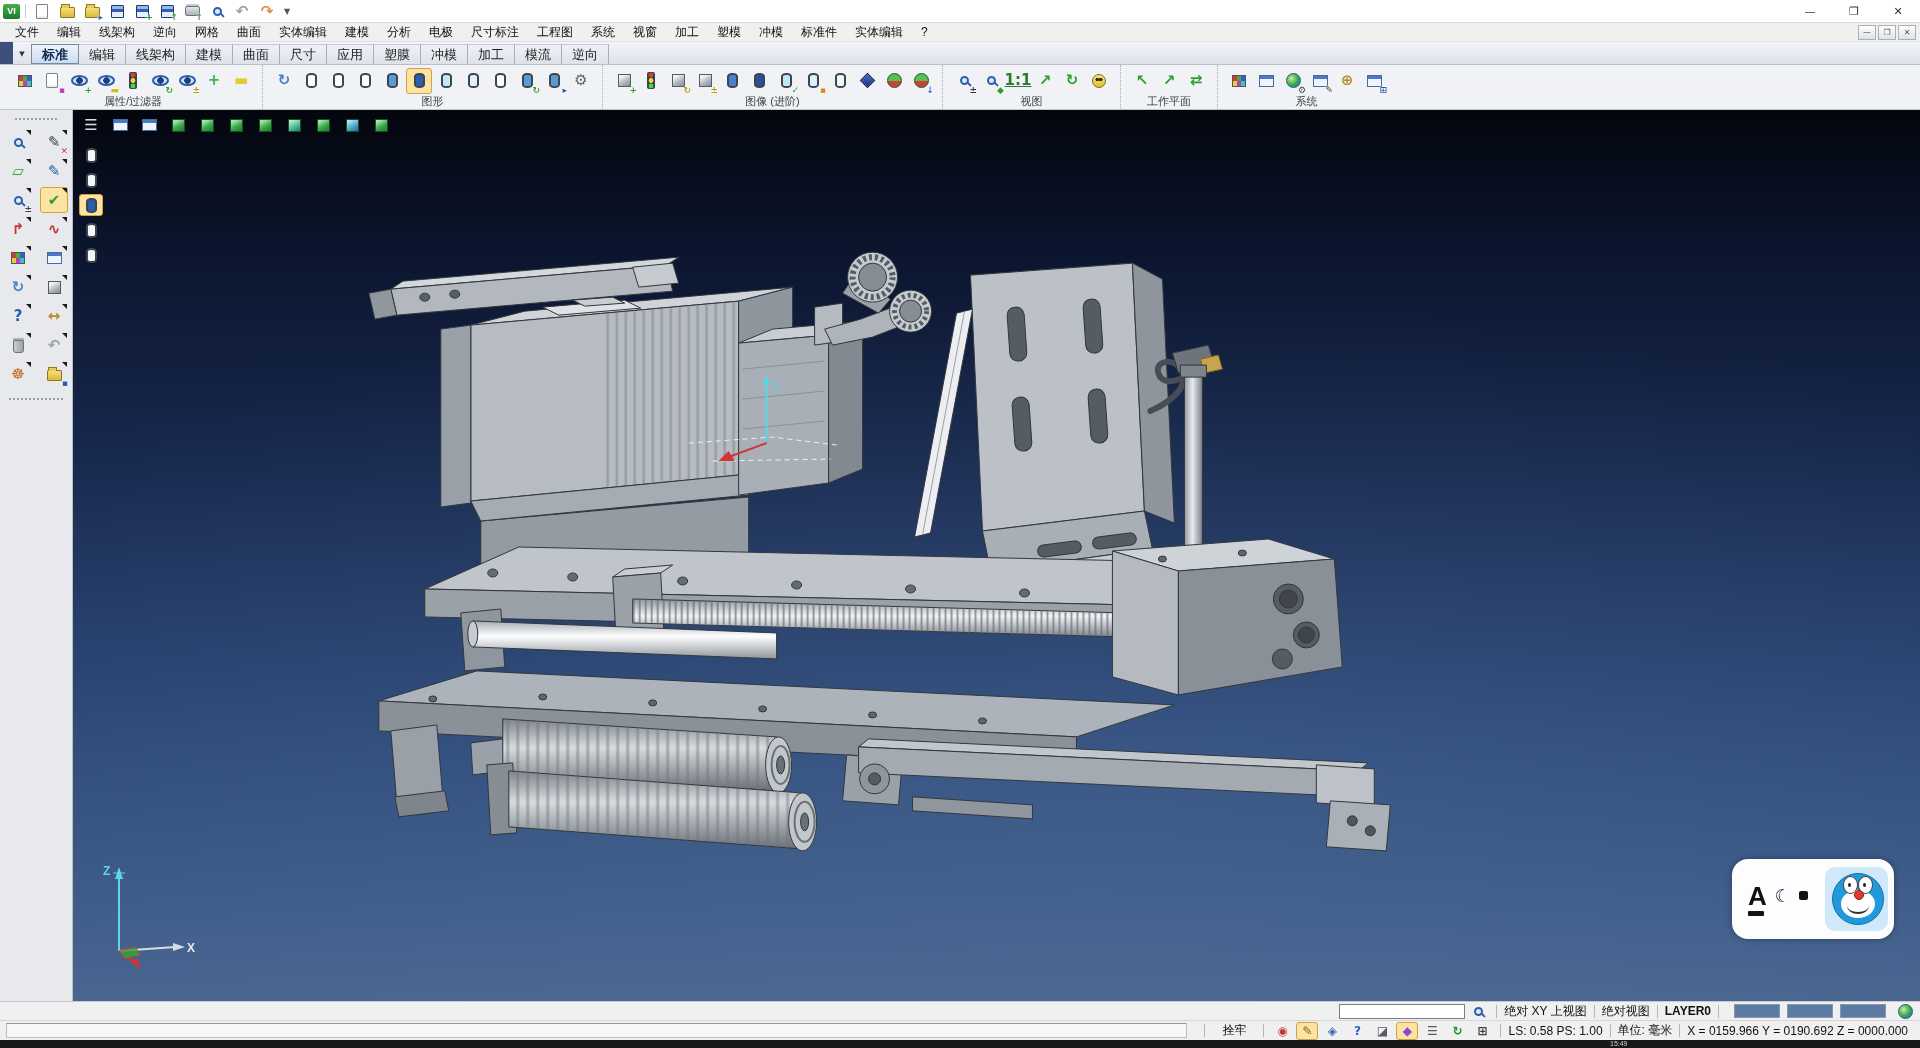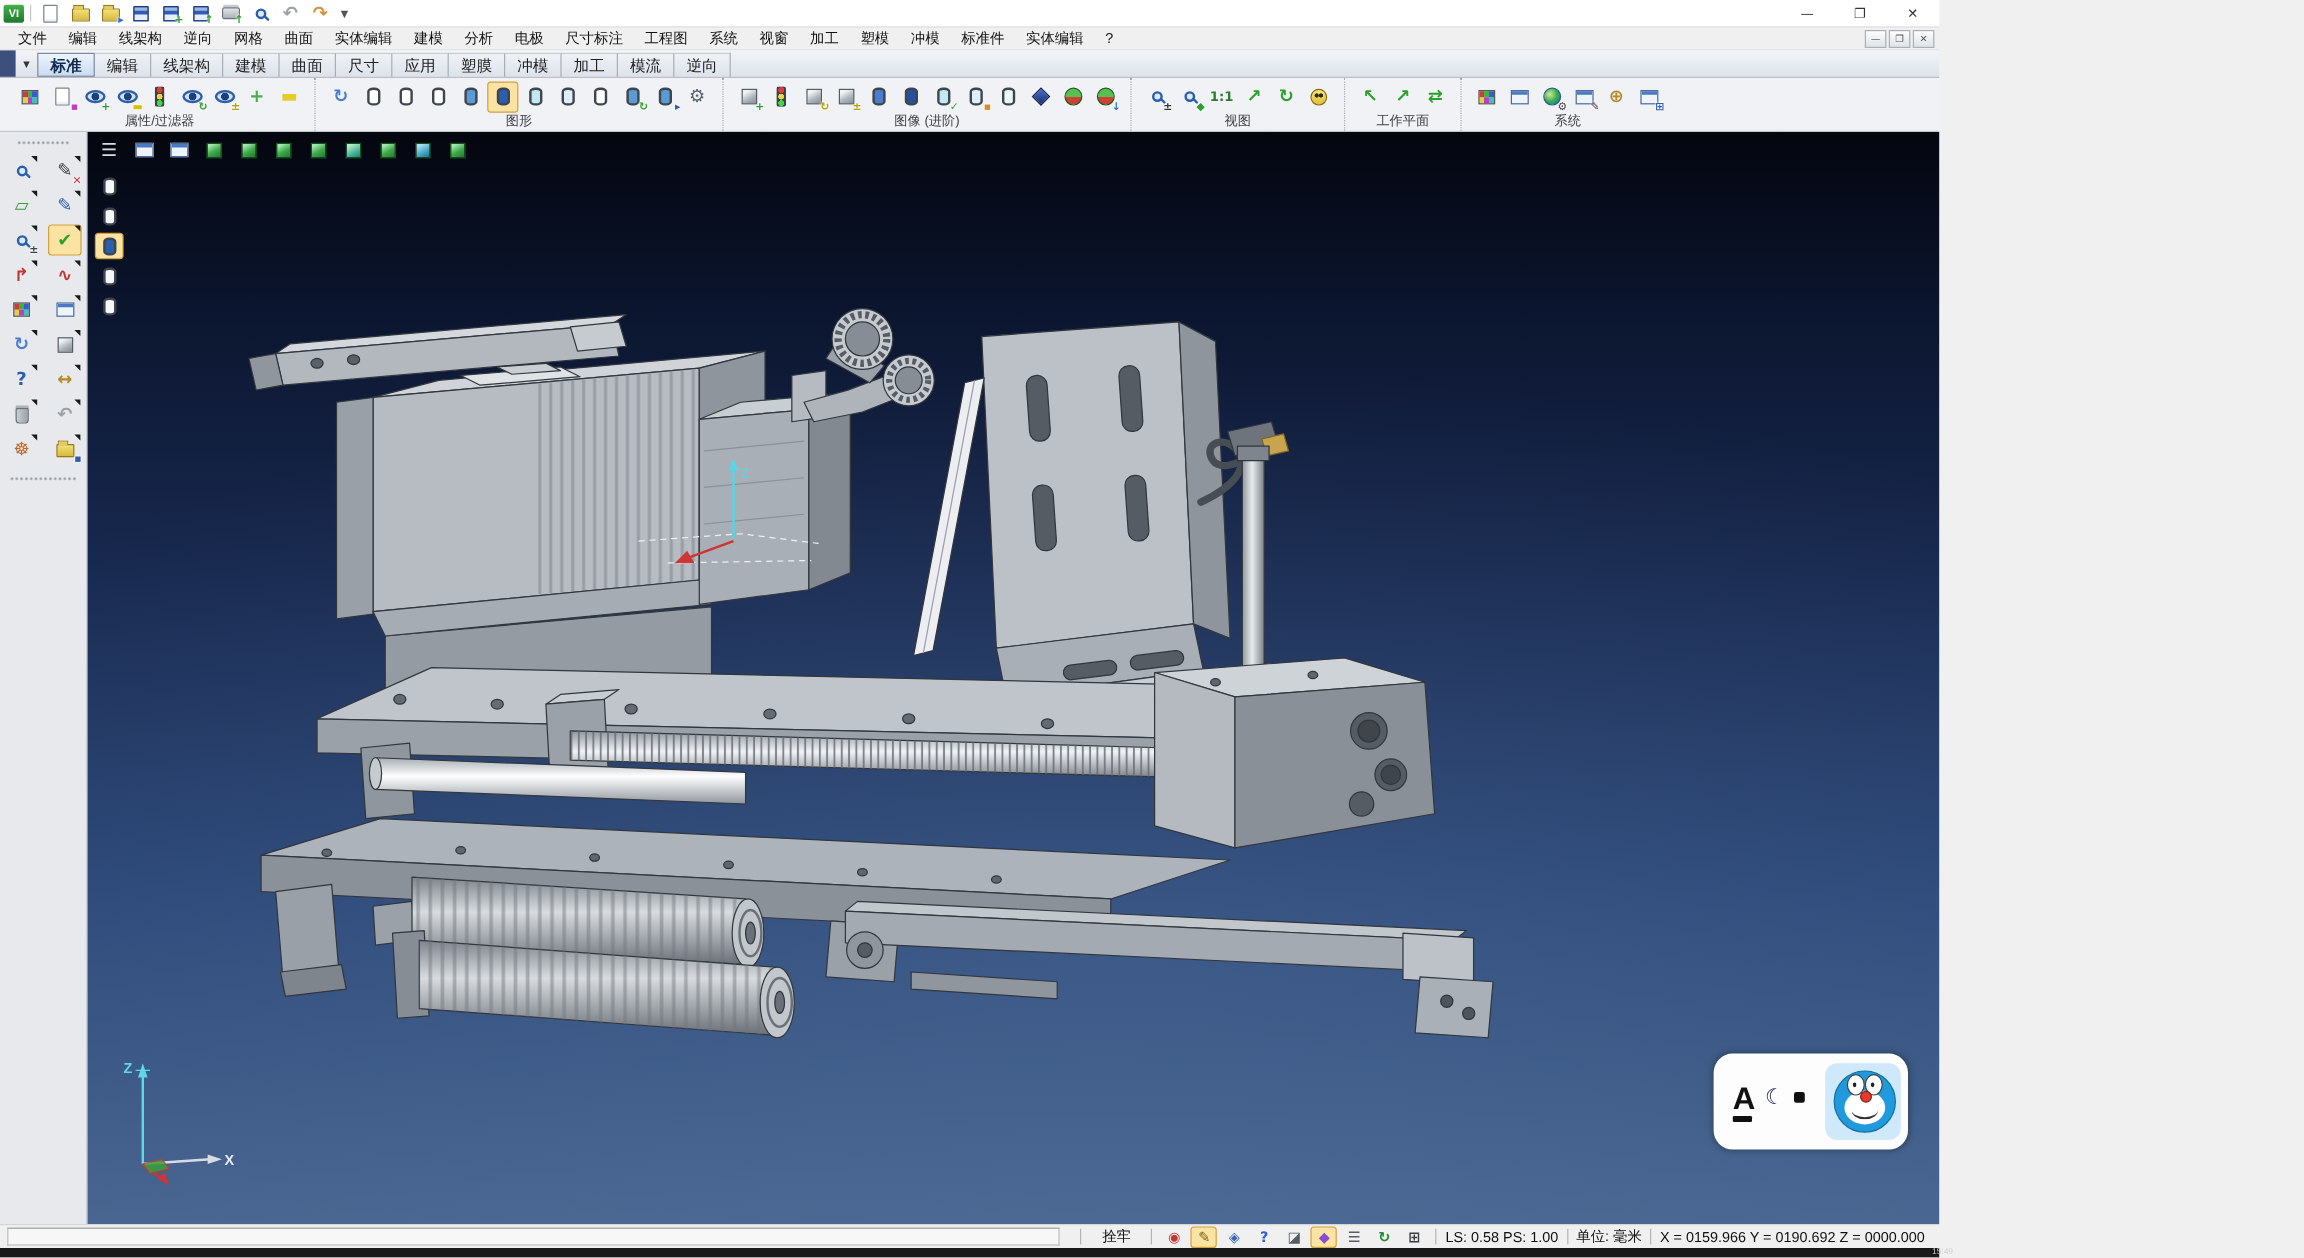--- a/index.html
+++ b/index.html
@@ -1,18 +1,18 @@
 <!DOCTYPE html>
 <html><head>
 <meta charset="utf-8">
 <style>
   html,body{margin:0;padding:0;}
   body{width:1920px;height:1048px;overflow:hidden;font-family:"Liberation Sans",sans-serif;
        -webkit-font-smoothing:antialiased;background:#f0f0f0;}
-  .app{width:1616px;height:1048px;display:flex;flex-direction:column;}
+  .app{width:1920px;height:1048px;display:flex;flex-direction:column;}
 
   
   .titlebar{height:22px;background:#ffffff;display:flex;align-items:center;position:relative;
             border-bottom:1px solid #dadada;flex:0 0 22px;}
   .qa{display:flex;align-items:center;gap:3px;padding-left:3px;z-index:2;}
   .logo{width:17px;height:15px;background:linear-gradient(#45b049,#1e7a2e);color:#fff;font-size:9px;
         font-weight:bold;display:inline-flex;align-items:center;justify-content:center;border-radius:2px;}
   .qsep{width:1px;height:14px;background:#c8c8c8;margin:0 2px;}
   .qa-icons{display:inline-flex;gap:3px;align-items:center;}
   .caret{font-size:8px;color:#555;padding:0 3px;font-family:"DejaVu Sans",sans-serif;}
@@ -393,21 +393,21 @@
       <div class="ticons">
           <span class="ic">
             <i class="sh sh-mag"></i>
             <i class="b" style="color: rgb(51, 51, 51);">±</i>
           </span>
           <span class="ic">
             <i class="sh sh-mag"></i>
             <i class="b" style="color: rgb(44, 160, 44);">◆</i>
           </span>
           <span class="ic">
-            <i class="g" style="color: rgb(47, 122, 47); font-size: 11px;">1:1</i>
+            <i class="g" style="color: rgb(47, 122, 47); font-size: 15px; text-decoration: underline;">1:1</i>
           </span>
           <span class="ic">
             <i class="g" style="color: rgb(44, 160, 44);">↗</i>
           </span>
           <span class="ic">
             <i class="g" style="color: rgb(44, 160, 44);">↻</i>
           </span>
           <span class="ic">
             <i class="sh sh-face"></i>
           </span>
@@ -773,20 +773,42 @@
               <div class="deye r"></div>
             <div class="dnose"></div>
               <div class="dmouth"></div>
           </div>
         </div>
       </div>
 
     </div>
   </div>
 
+  <div class="sb1">
+    <span class="spacer"></span>
+    <input class="searchbox" value="" style="">
+    <span class="ic">
+        <i class="sh sh-mag"></i>
+      </span>
+    <span class="vsep"></span>
+    <span class="sb-text">绝对 XY 上视图</span>
+    <span class="vsep"></span>
+    <span class="sb-text">绝对视图</span>
+    <span class="vsep"></span>
+    <span class="sb-text layer">LAYER0</span>
+    <span class="vsep"></span>
+    <span class="swatches">
+        <span class="swatch" style="background: rgb(92, 123, 164);"></span>
+        <span class="swatch" style="background: rgb(92, 123, 164);"></span>
+        <span class="swatch" style="background: rgb(92, 123, 164);"></span>
+      </span>
+    <span class="ic" style="margin-right:4px;">
+        <i class="sh sh-globe"></i>
+      </span>
+  </div>
 
   <div class="sb2">
     <span class="promptbar"></span>
     <span class="vsep"></span>
     <span class="lockbtn">拴牢</span>
     <span class="vsep"></span>
     <span class="sb2icons">
         <span class="ic">
           <i class="g" style="color: rgb(196, 53, 53);">◉</i>
         </span>

